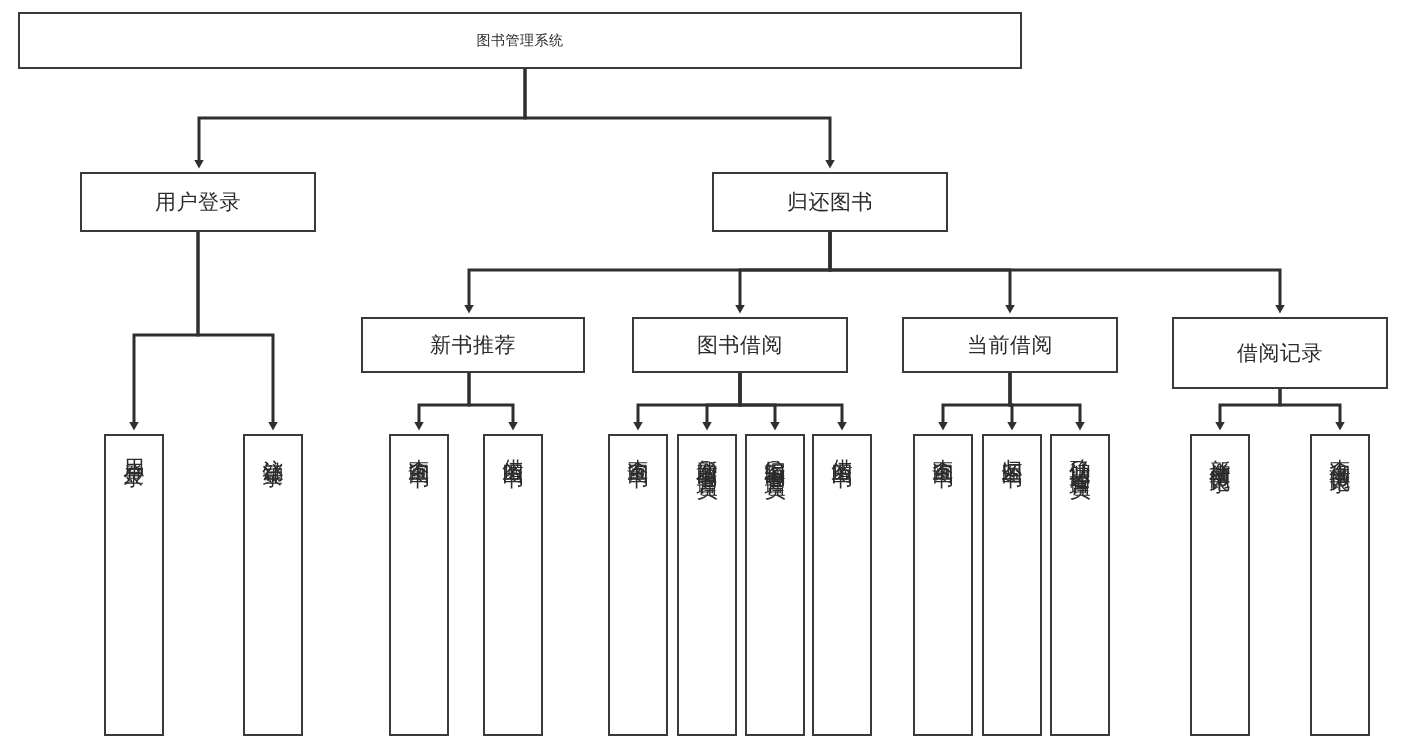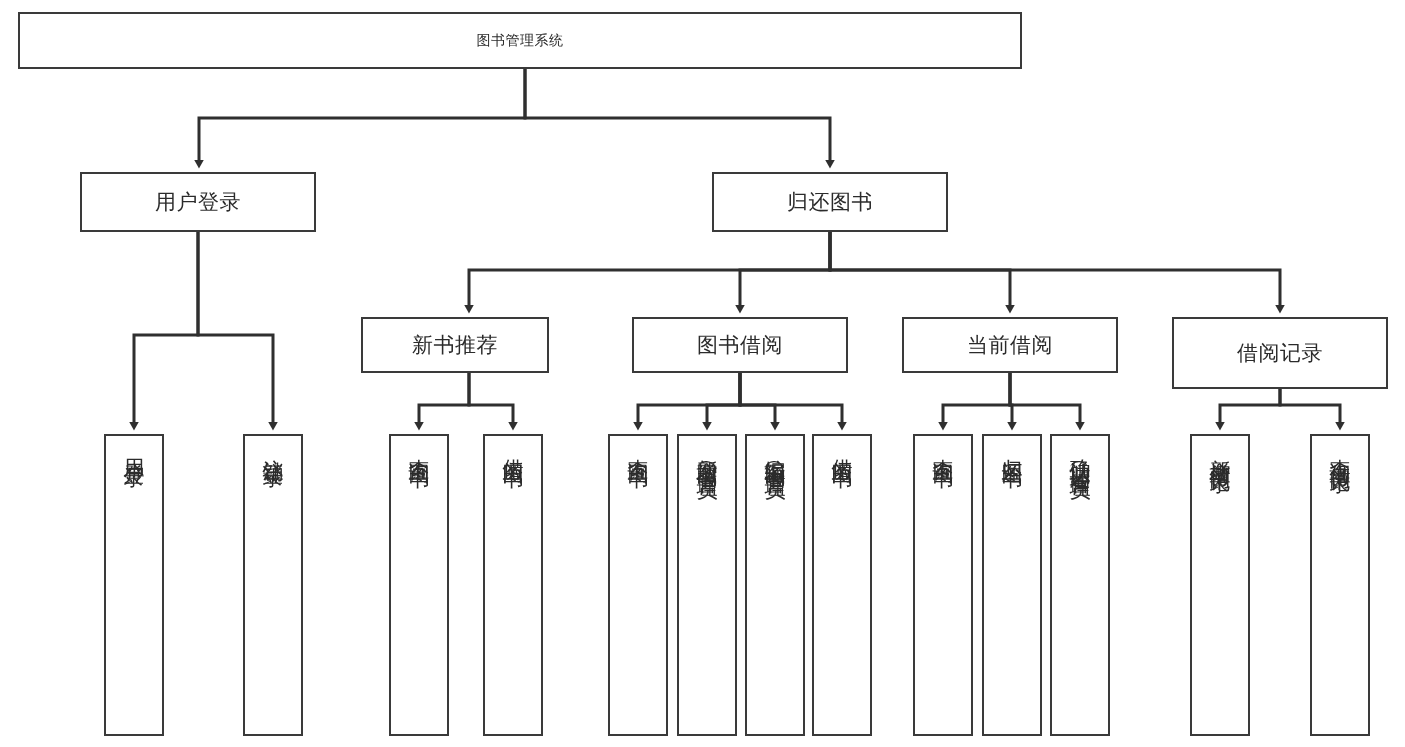--- a/index.html
+++ b/index.html
@@ -104,21 +104,21 @@
   <div id="nodes">
       <div class="node horizontal root" style="left: 18px; top: 12px; width: 1004px; height: 57px;">
         <span class="node-label">图书管理系统</span>
       </div>
       <div class="node horizontal" style="left: 80px; top: 172px; width: 236px; height: 60px;">
         <span class="node-label">用户登录</span>
       </div>
       <div class="node horizontal" style="left: 712px; top: 172px; width: 236px; height: 60px;">
         <span class="node-label">归还图书</span>
       </div>
-      <div class="node horizontal" style="left: 361px; top: 317px; width: 188px; height: 56px;">
+      <div class="node horizontal" style="left: 361px; top: 317px; width: 224px; height: 56px;">
         <span class="node-label">新书推荐</span>
       </div>
       <div class="node horizontal" style="left: 632px; top: 317px; width: 216px; height: 56px; justify-content: center;">
         <span class="node-label">图书借阅</span>
       </div>
       <div class="node horizontal" style="left: 902px; top: 317px; width: 216px; height: 56px;">
         <span class="node-label">当前借阅</span>
       </div>
       <div class="node horizontal" style="left: 1172px; top: 317px; width: 216px; height: 72px;">
         <span class="node-label">借阅记录</span>

